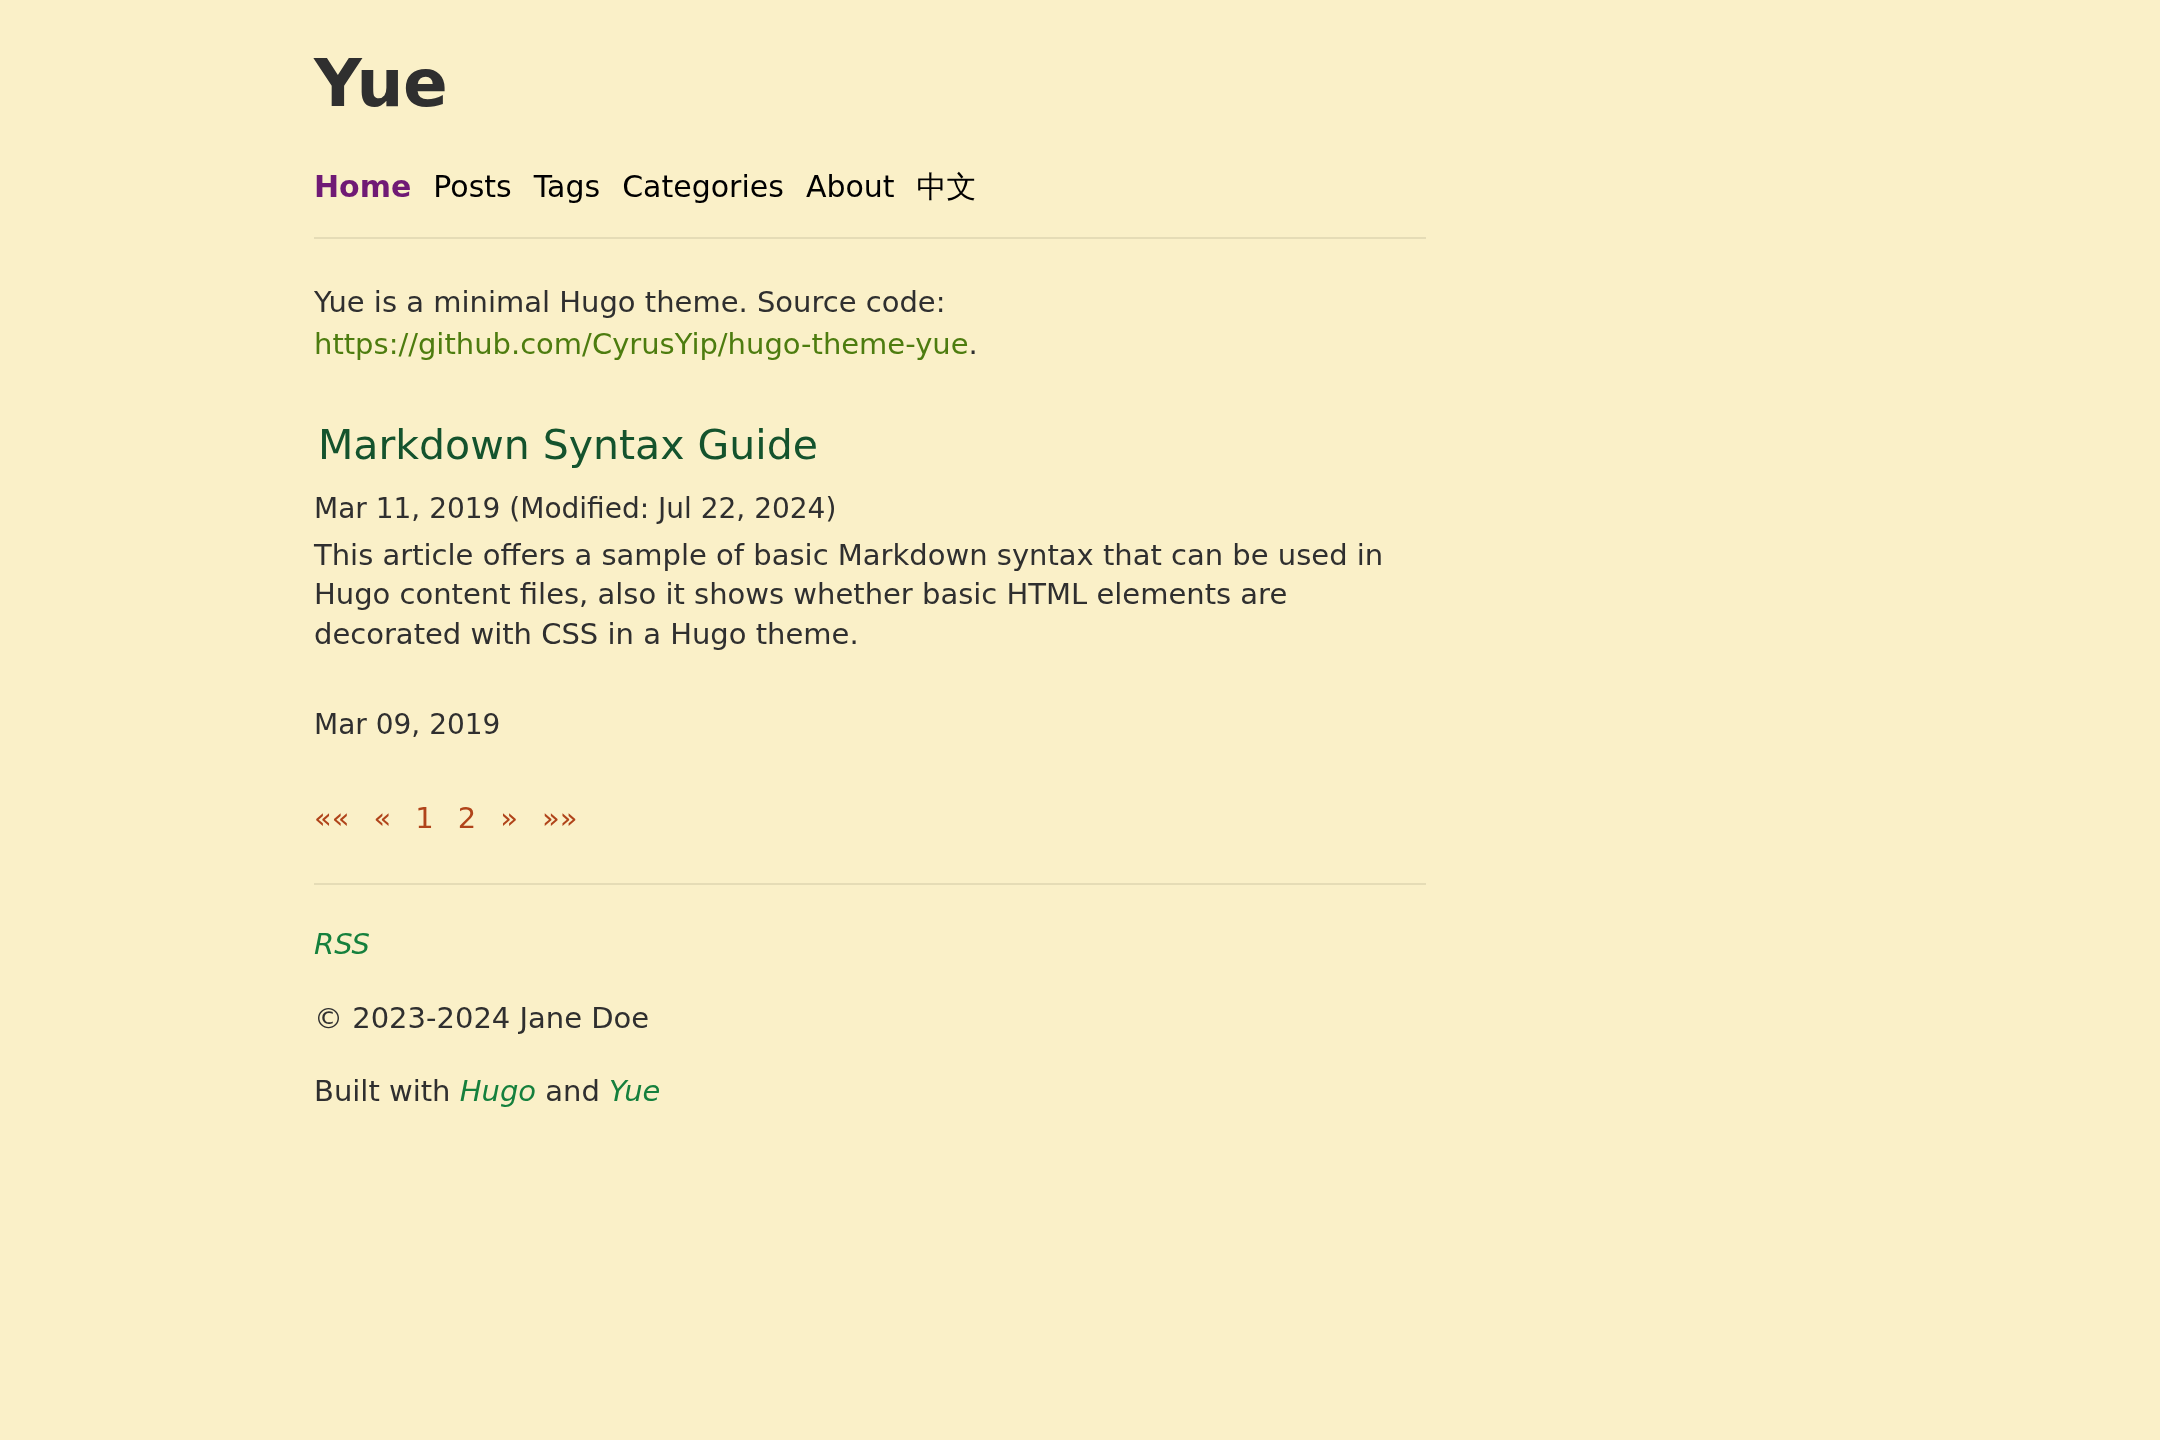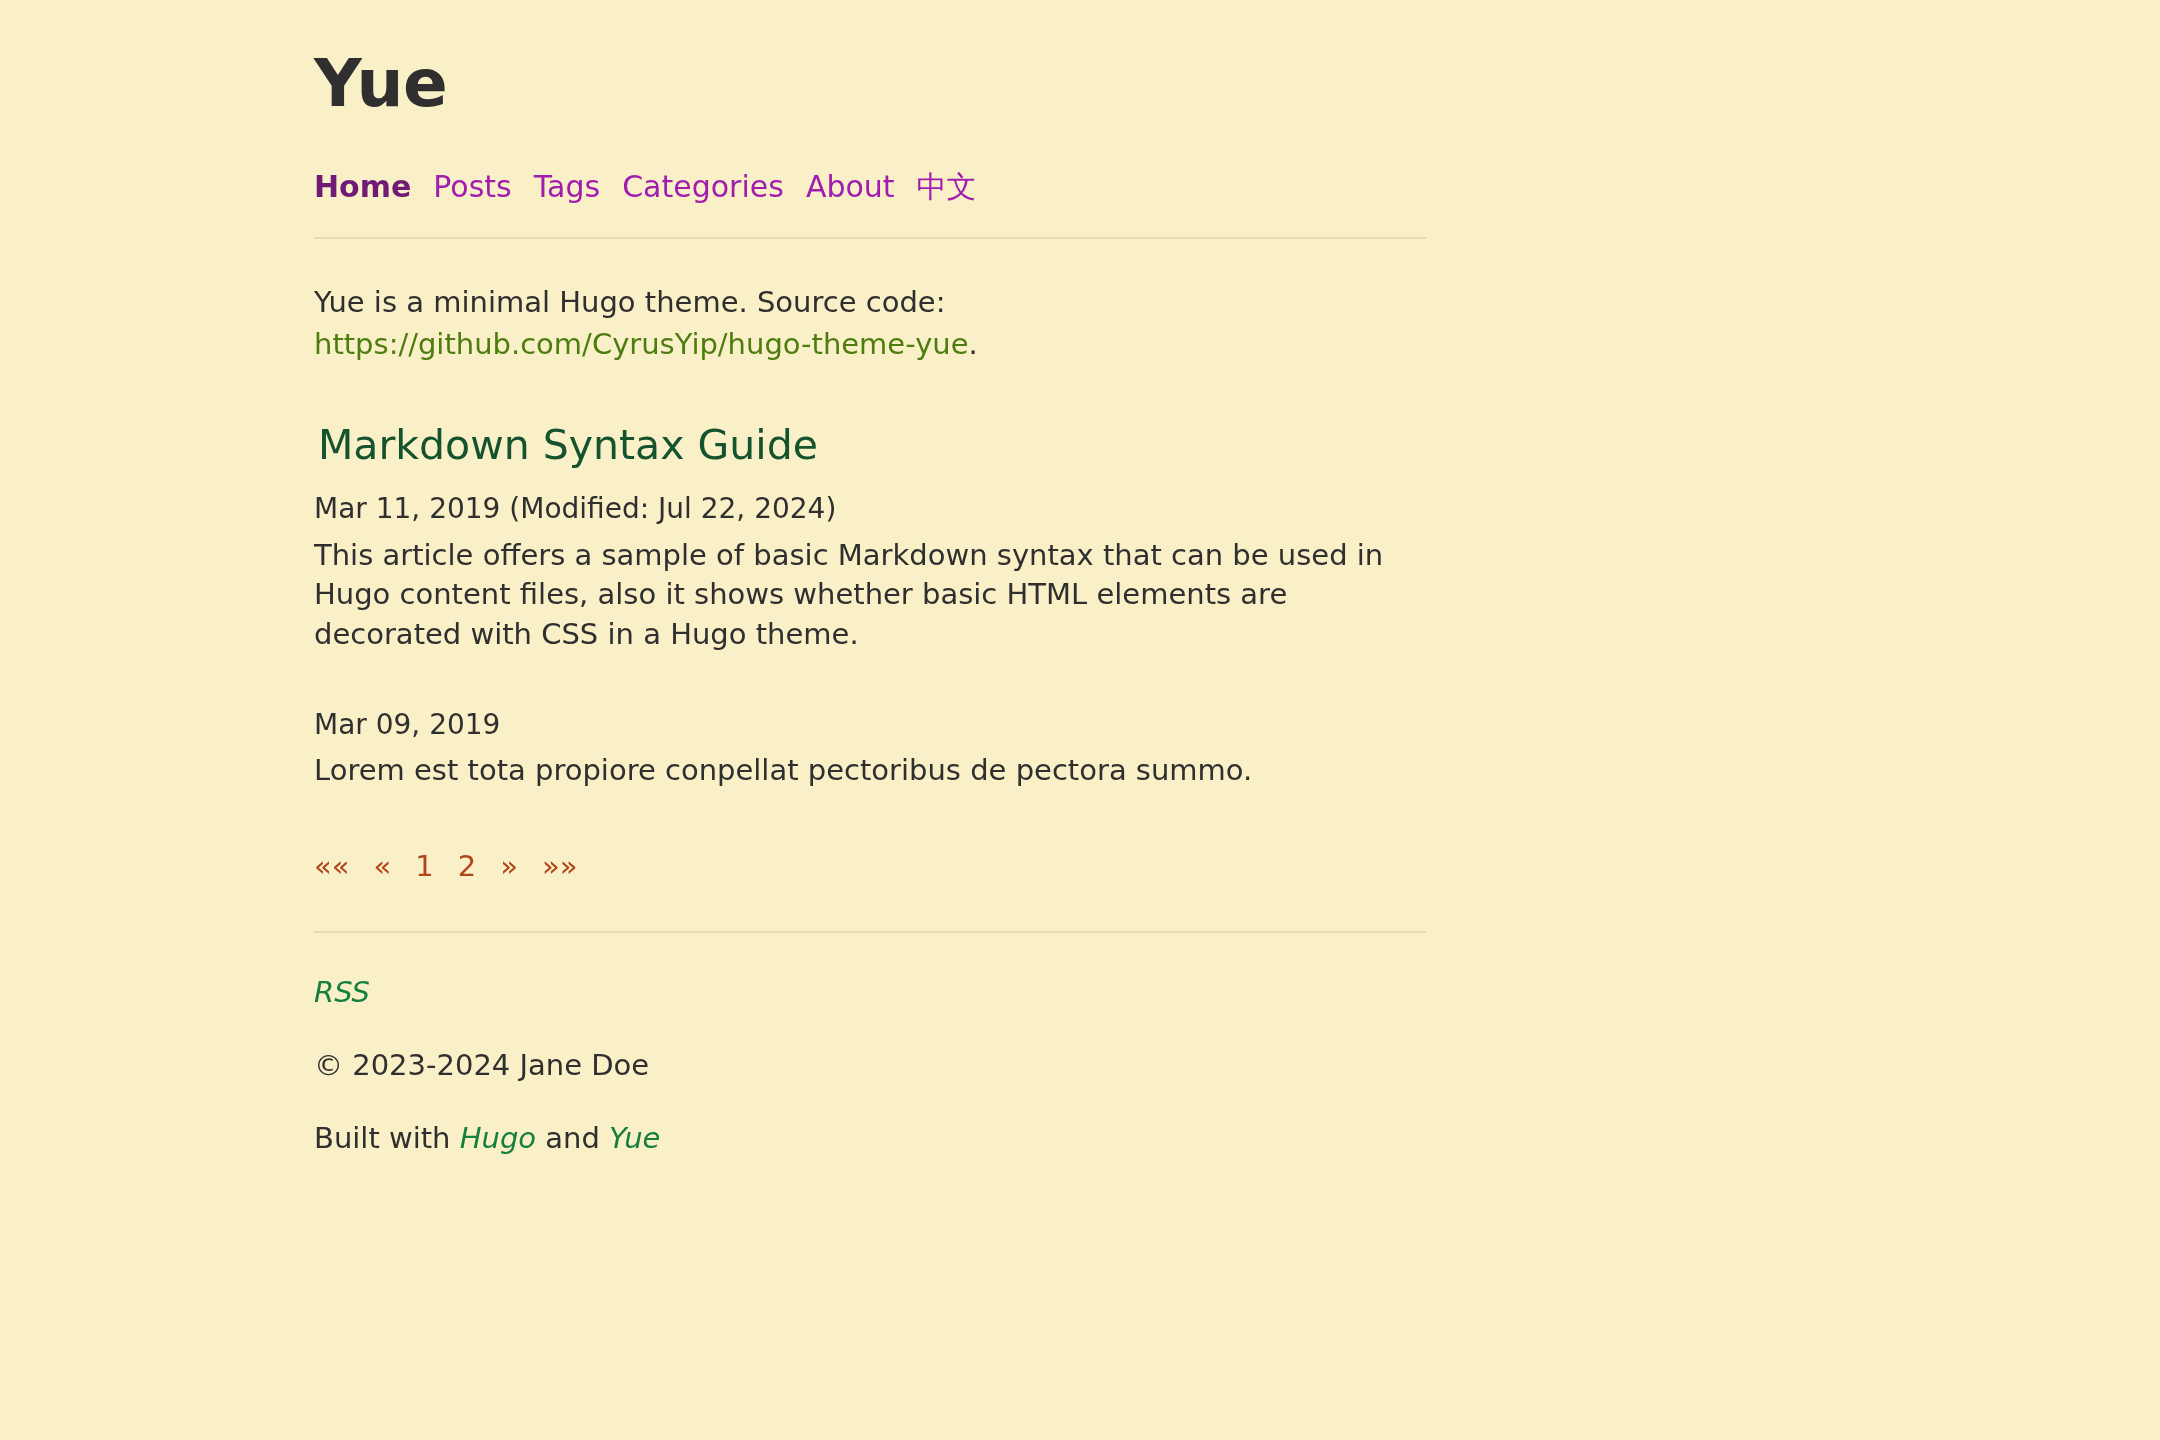--- a/index.html
+++ b/index.html
@@ -28,21 +28,21 @@
     margin: 0;
     padding: 0;
     line-height: 1.2;
   }
   .nav {
     margin-top: 46px;
     font-size: 30px;
     line-height: 1.2;
   }
   .nav a {
-    color: #a21caf;
+    color: #000000;
     text-decoration: none;
     margin-right: 22px;
     display: inline-block;
   }
   .nav a.active {
     font-weight: bold;
     color: #701a75;
   }
   .nav a.cjk {
     margin-right: 0;
@@ -137,21 +137,20 @@
   <p class="intro"><span>Yue is a minimal Hugo theme. Source code: </span><a href="#">https://github.com/CyrusYip/hugo-theme-yue</a><span>.</span></p>
 
   <article class="post">
     <a href="#" class="post-title">Markdown Syntax Guide</a>
     <div class="post-date">Mar 11, 2019 (Modified: Jul 22, 2024)</div>
     <div class="post-summary">This article offers a sample of basic Markdown syntax that can be used in Hugo content files, also it shows whether basic HTML elements are decorated with CSS in a Hugo theme.</div>
   </article>
 
   <article class="post">
     <div class="post-date">Mar 09, 2019</div>
-    <div class="post-summary">Lorem est tota propiore conpellat pectoribus de pectora summo.</div>
   </article>
 
   <div class="pagination">
     <a href="#">««</a><a href="#">«</a><a href="#">1</a><a href="#">2</a><a href="#">»</a><a href="#">»»</a>
   </div>
 
   <hr class="footer-rule">
 
   <footer class="footer">
     <div class="footer-line"><a href="#">RSS</a></div>

